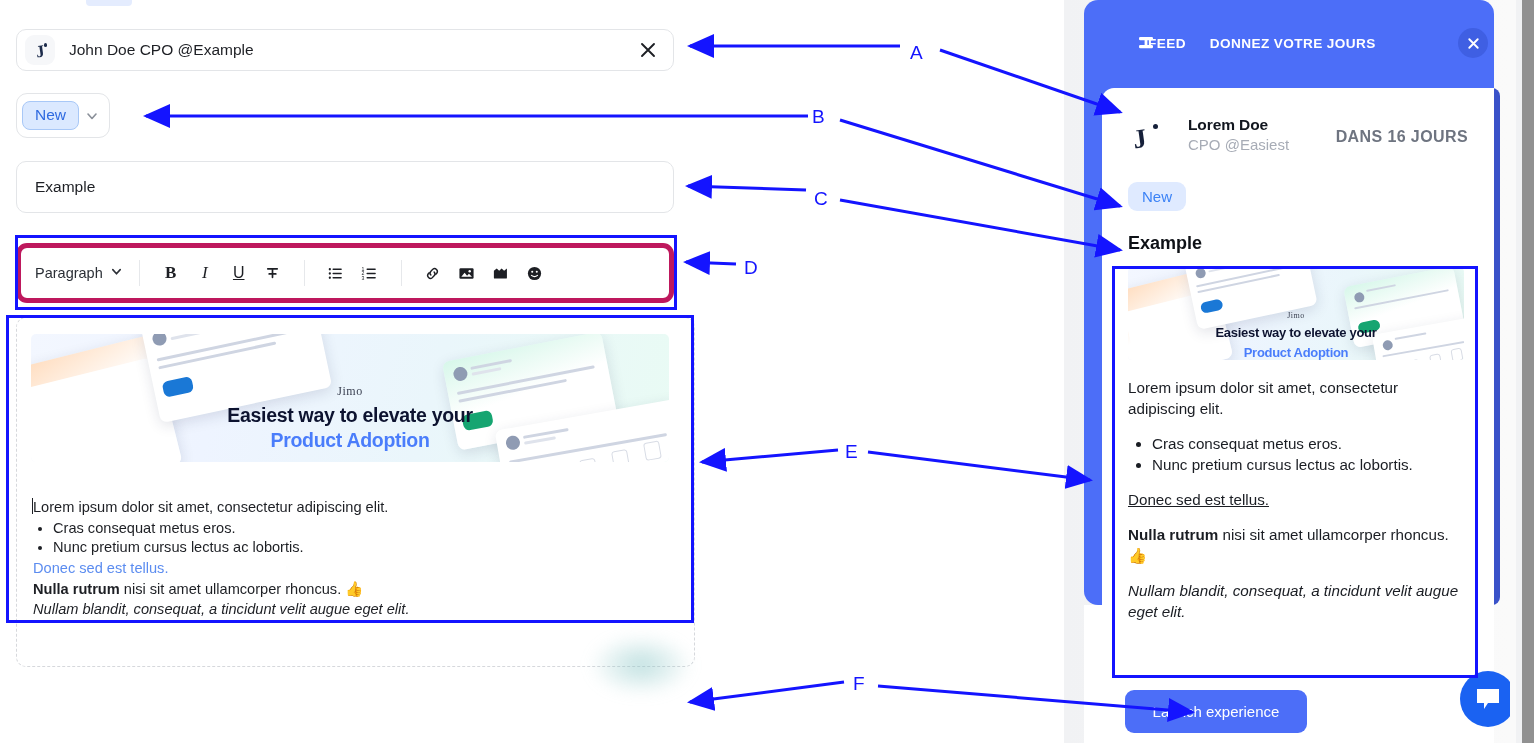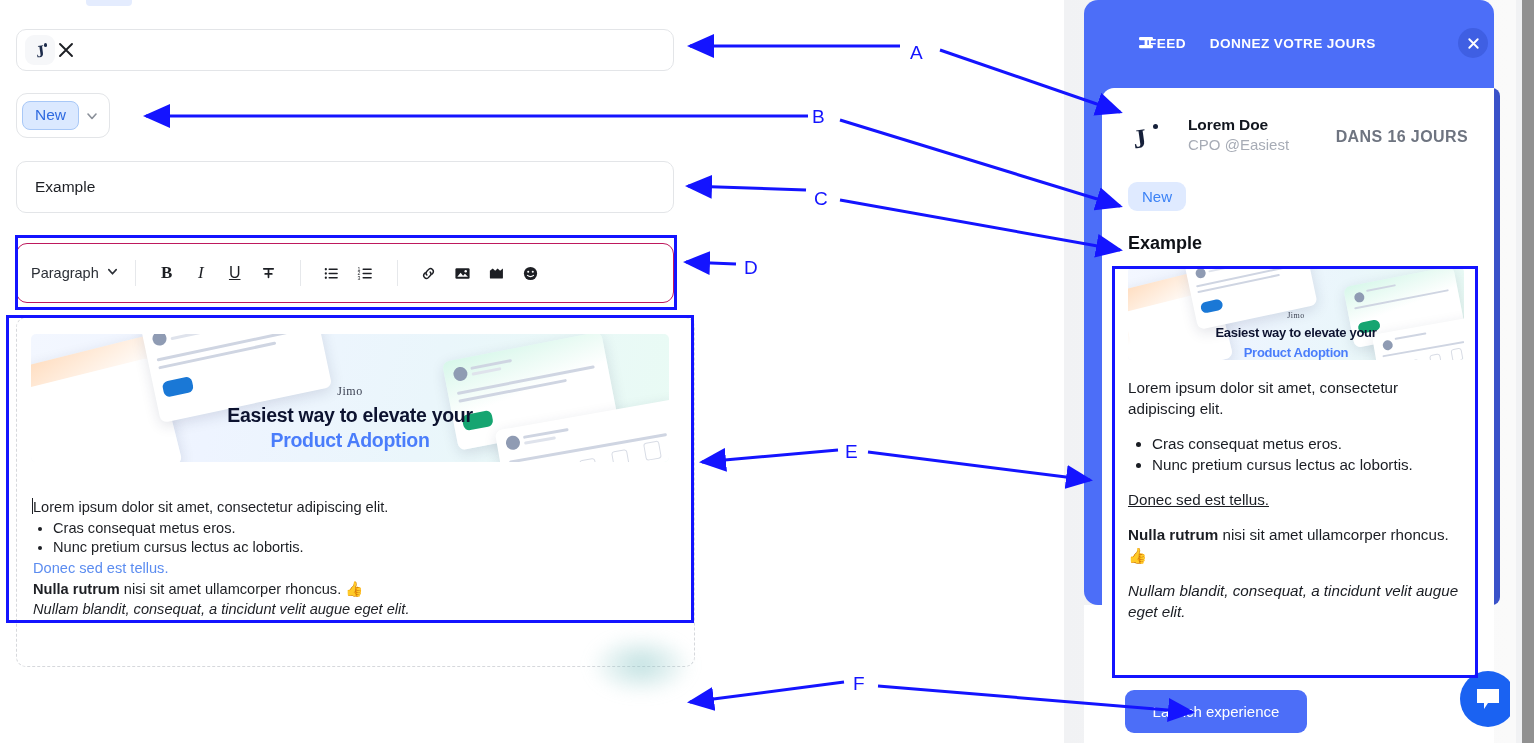--- a/index.html
+++ b/index.html
@@ -77,21 +77,21 @@
   }
 
   .field-sub {
     left: 16px; top: 161px; width: 658px; height: 52px; padding: 0 18px;
   }
   .field-sub .field-text { margin-left: 0; font-size: 15.5px; }
 
   
   .toolbar-wrap {
     position: absolute; left: 16px; top: 243px; width: 658px; height: 60px;
-    border: 1px solid #be185d; border-radius: 11px; background: #fff;
+    border: 5px solid #be185d; border-radius: 11px; background: #fff;
     display: flex; align-items: center; padding: 0 14px;
   }
   .para-sel {
     display: flex; align-items: center; gap: 7px;
     font-size: 14.5px; color: #2b2f36; padding-right: 2px;
   }
   .tb-div { width: 1px; height: 26px; background: #e6e8eb; margin: 0 14px; }
   .tb-btn {
     width: 28px; height: 28px; display: flex; align-items: center; justify-content: center;
     color: #1d1f24; font-size: 16px; margin: 0 3px;
@@ -281,20 +281,21 @@
 
   <div class="editor-pane">
 
     <div class="top-stub"></div>
 
     <div class="field field-title">
       <div class="avatar-sq">
         <span class="jimo-j">J</span>
           <span class="jimo-dot"></span>
       </div>
+      <div class="field-text">John Doe CPO @Example</div>
       <div class="x-btn">
         <svg width="18" height="18" viewBox="0 0 18 18">
             <path d="M3 3 L15 15 M15 3 L3 15" stroke="currentColor" stroke-width="1.9" fill="none" stroke-linecap="round"></path>
           </svg>
       </div>
     </div>
 
     <div class="label-group">
       <span class="pill-new">New</span>
       <span class="chev">

